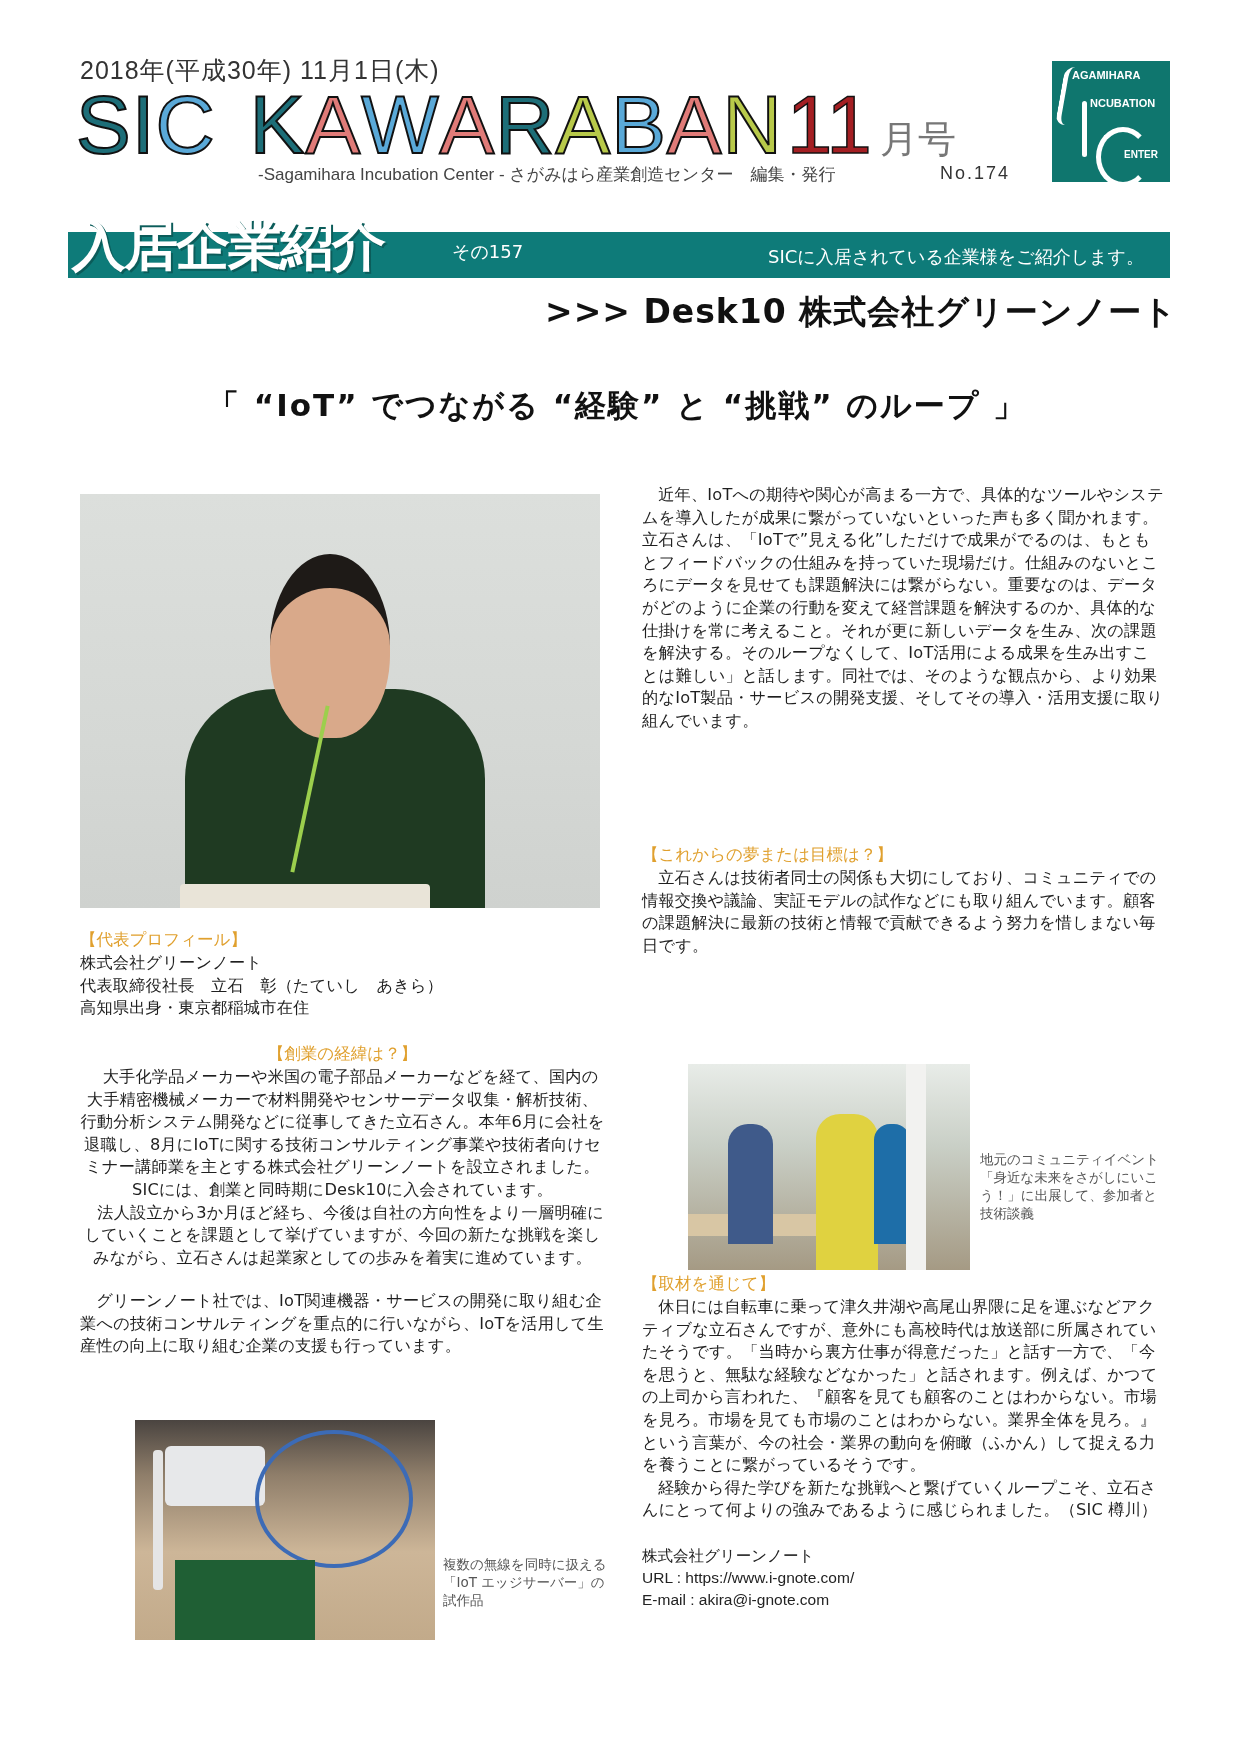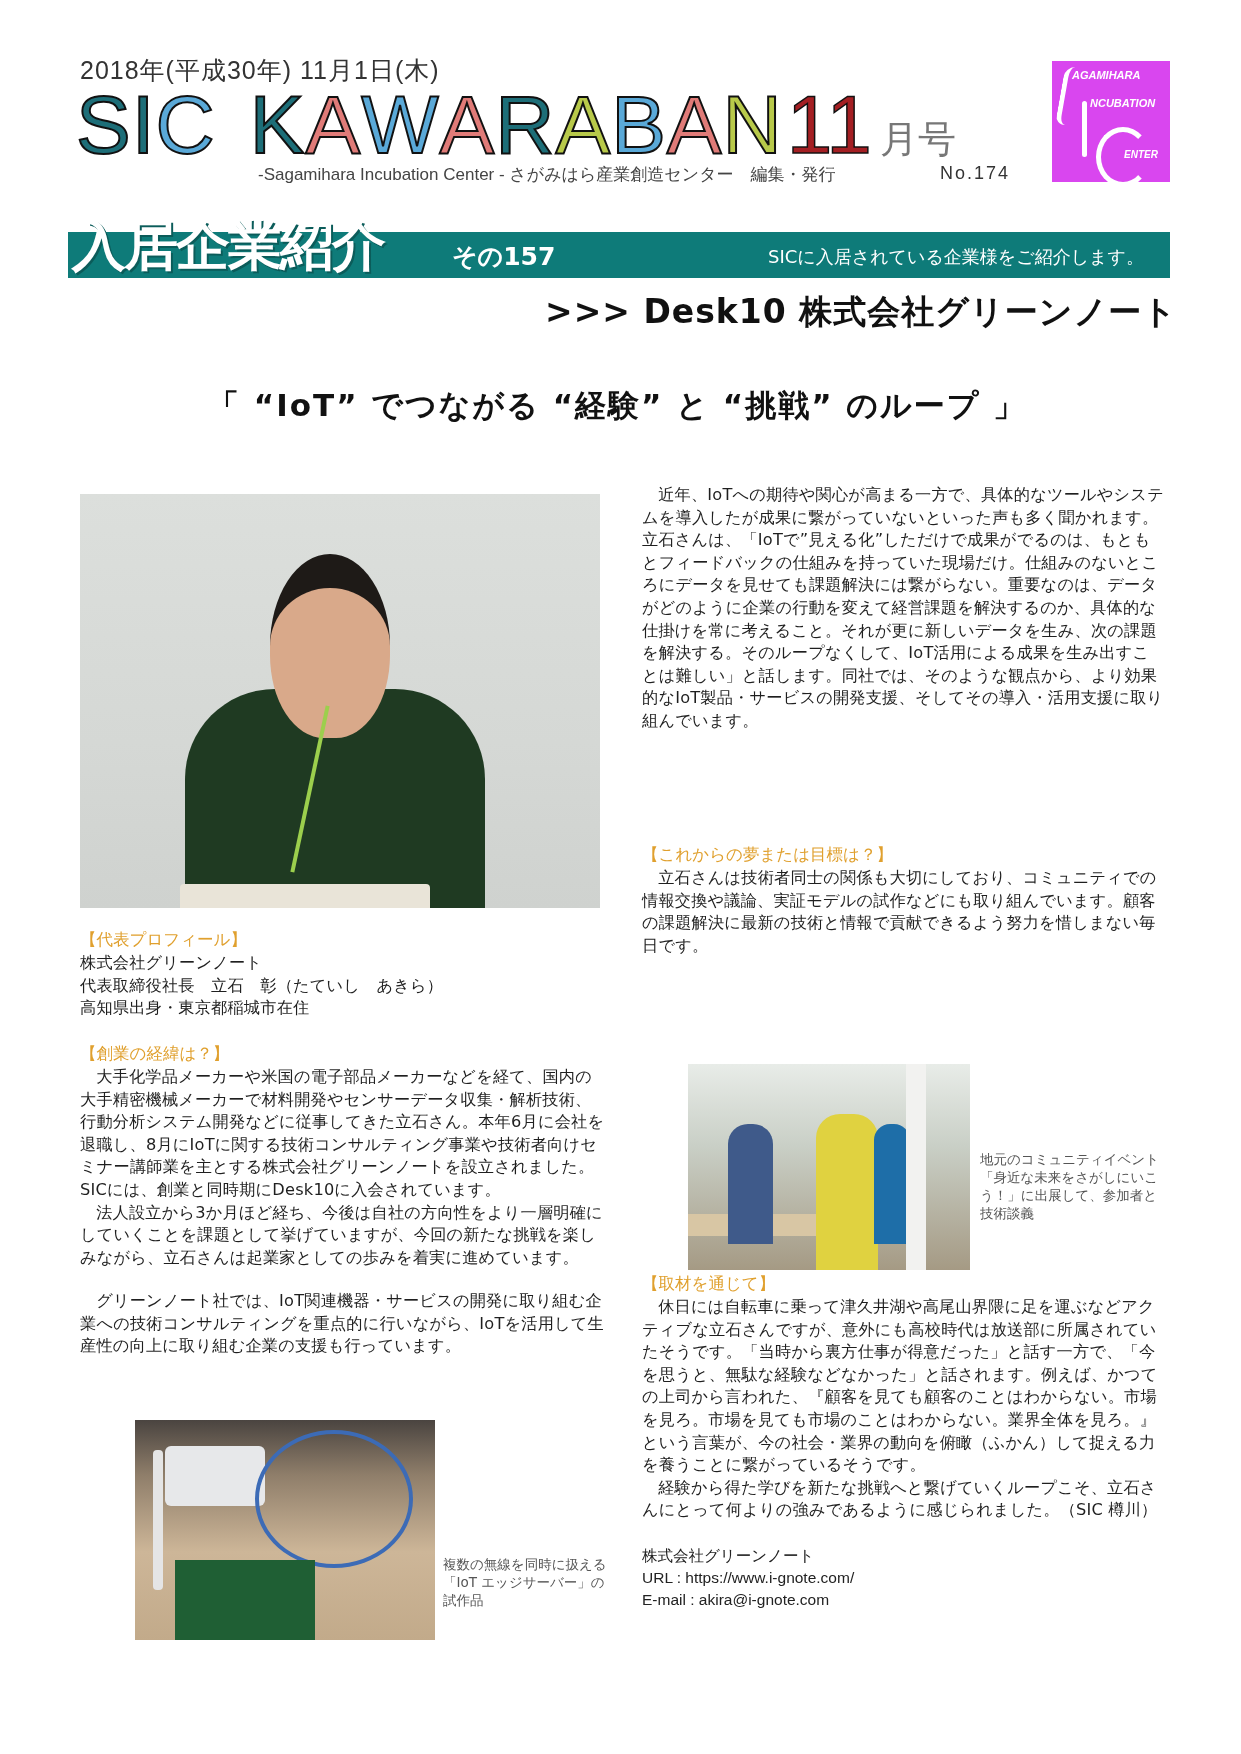--- a/index.html
+++ b/index.html
@@ -12,35 +12,35 @@
   .masthead { left: 76px; top: 84px; height: 80px; display: flex; align-items: flex-end; }
   .mh-letter { font-family: "Liberation Sans", sans-serif; font-size: 82px; line-height: 78px; font-weight: 400;
                -webkit-text-stroke: 2px #111; letter-spacing: 1px; }
   .mh-space { width: 34px; }
   .issue-num { font-family: "Liberation Sans", sans-serif; font-size: 82px; line-height: 78px; color: #a41f23;
                -webkit-text-stroke: 1.5px #111; margin-left: 4px; }
   .issue-suffix { font-size: 38px; color: #777; margin-left: 8px; line-height: 50px; }
   .subtitle { left: 258px; top: 163px; font-size: 17px; color: #444; font-family: "Liberation Sans", sans-serif; }
   .issue-no { left: 940px; top: 163px; font-size: 18px; color: #333; letter-spacing: 2px; font-family: "Liberation Sans", sans-serif; }
 
-  .logo { left: 1052px; top: 61px; width: 118px; height: 121px; background: #d946ef; color: #fff; font-style: italic; }
+  .logo { left: 1052px; top: 61px; width: 118px; height: 121px; background: #0f766e; color: #fff; }
   .logo .s-curve { position: absolute; left: 8px; top: 6px; width: 14px; height: 58px;
                    border-left: 5px solid #fff; border-radius: 10px 0 0 10px; transform: skewX(-10deg); }
   .logo .i-bar { position: absolute; left: 30px; top: 40px; width: 5px; height: 56px; background: #fff; border-radius: 3px; }
   .logo .c-arc { position: absolute; left: 44px; top: 66px; width: 44px; height: 50px;
                  border: 5px solid #fff; border-right-color: transparent; border-radius: 50%; }
   .logo .w1 { position: absolute; left: 20px; top: 8px; font-size: 11px; font-weight: bold; font-family: "Liberation Sans", sans-serif; }
   .logo .w2 { position: absolute; left: 38px; top: 36px; font-size: 11px; font-weight: bold; font-family: "Liberation Sans", sans-serif; }
   .logo .w3 { position: absolute; left: 72px; top: 88px; font-size: 10px; font-weight: bold; font-family: "Liberation Sans", sans-serif; }
 
   
   .band { left: 68px; top: 232px; width: 1102px; height: 46px; background: #0e7b79; }
   .band-title { left: 72px; top: 212px; font-family: "DejaVu Serif", "Liberation Serif", serif; font-size: 54px; font-weight: bold;
                 color: #fff; letter-spacing: -2px; text-shadow: 2px 2px 0 #0b5c5a; line-height: 66px; }
-  .band-num { left: 452px; top: 240px; font-size: 25px; font-weight: bold; color: #fff; font-family: "DejaVu Sans", sans-serif; }
+  .band-num { left: 452px; top: 240px; font-size: 18px; font-weight: normal; color: #fff; font-family: "DejaVu Sans", sans-serif; }
   .band-desc { left: 768px; top: 245px; font-size: 18px; color: #fff; }
 
   .company-head { left: 545px; top: 290px; font-size: 33px; font-weight: bold; color: #111; letter-spacing: 1px; font-family: "DejaVu Sans", sans-serif; }
   .headline { left: 208px; top: 385px; font-size: 31px; font-weight: bold; color: #111; letter-spacing: 2px; font-family: "DejaVu Sans", sans-serif; text-align: center; }
 
   
   .photo { background: #ccc; overflow: hidden; }
   .photo-main { left: 80px; top: 494px; width: 520px; height: 414px;
     background: linear-gradient(180deg, #dcdfdc 0%, #d5d8d5 60%, #cfd2cf 100%); }
   .photo-main .person-head { position: absolute; left: 190px; top: 60px; width: 120px; height: 150px;
@@ -124,21 +124,21 @@
   <div class="laptop"></div>
 </div>
 
 <div class="abs" style="left:80px; top:928px; width:525px;">
   <div class="sec-h">【代表プロフィール】</div>
   <div class="para">株式会社グリーンノート</div>
   <div class="para">代表取締役社長　立石　彰（たていし　あきら）</div>
   <div class="para">高知県出身・東京都稲城市在住</div>
 </div>
 
-<div class="abs" style="left:80px; top:1042px; width:525px;">
+<div class="abs" style="left:80px; top:1042px; width:525px;text-align:center;">
   <div class="sec-h">【創業の経緯は？】</div>
   <div class="para indent">大手化学品メーカーや米国の電子部品メーカーなどを経て、国内の大手精密機械メーカーで材料開発やセンサーデータ収集・解析技術、行動分析システム開発などに従事してきた立石さん。本年6月に会社を退職し、8月にIoTに関する技術コンサルティング事業や技術者向けセミナー講師業を主とする株式会社グリーンノートを設立されました。SICには、創業と同時期にDesk10に入会されています。</div>
   <div class="para indent">法人設立から3か月ほど経ち、今後は自社の方向性をより一層明確にしていくことを課題として挙げていますが、今回の新たな挑戦を楽しみながら、立石さんは起業家としての歩みを着実に進めています。</div>
 </div>
 
 <div class="abs" style="left:80px; top:1290px; width:525px;">
   <div class="para indent">グリーンノート社では、IoT関連機器・サービスの開発に取り組む企業への技術コンサルティングを重点的に行いながら、IoTを活用して生産性の向上に取り組む企業の支援も行っています。</div>
 </div>
 
 <div class="abs photo photo-device">

